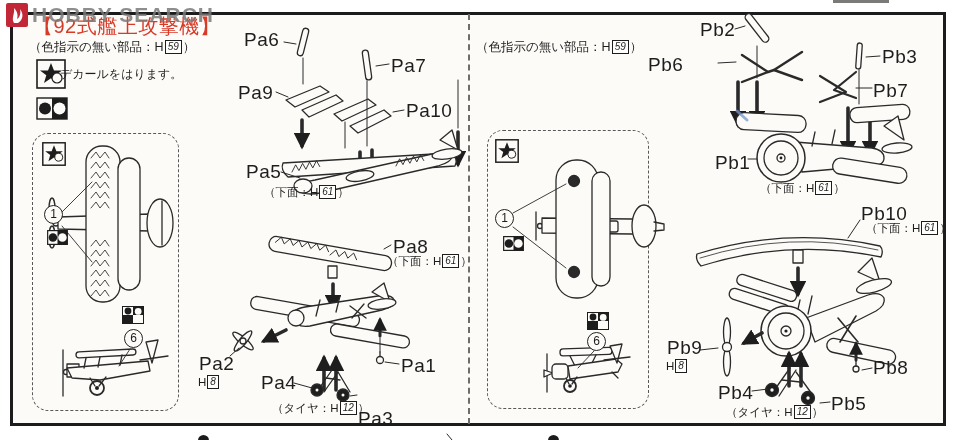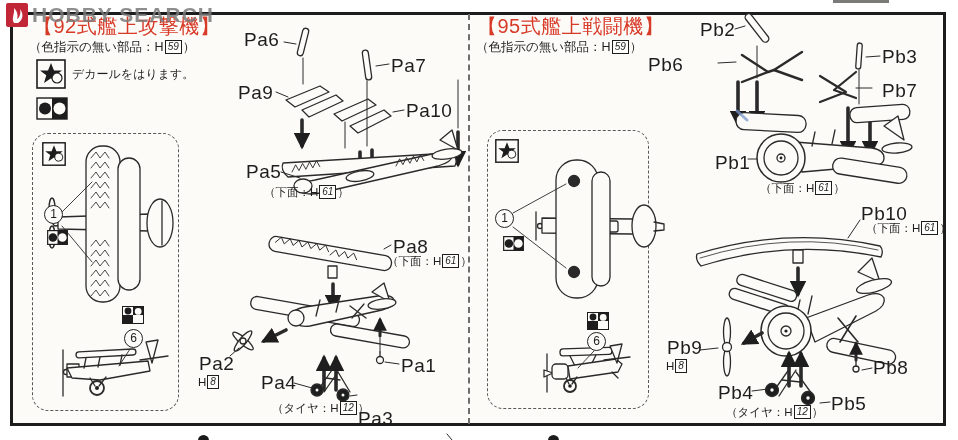--- a/index.html
+++ b/index.html
@@ -326,21 +326,21 @@
   <div class="title" style="left:33px;top:13px;">【92式艦上攻撃機】</div>
   <div class="subtitle" style="left:29px;top:39px;"><span>（色指示の無い部品：H</span><span class="code">59</span><span>）</span></div>
 
   <div class="iconbox" style="left:36px;top:59px;">
     <svg width="30" height="30" viewBox="0 0 30 30">
       <rect x="1" y="1" width="28" height="28" fill="#fcfbf8" stroke="#1d1d1d" stroke-width="1.6"></rect>
       <path d="M15,4 L18,11.5 L26,11.5 L19.7,16.3 L22,24 L15,19.3 L8,24 L10.3,16.3 L4,11.5 L12,11.5 Z" fill="#1d1d1d"></path>
       <circle cx="21" cy="19" r="5" fill="#fcfbf8" stroke="#1d1d1d" stroke-width="1.2"></circle>
     </svg>
   </div>
-  <div class="legend-text" style="left:72px;top:66px;">デカールをはります。</div>
+  <div class="legend-text" style="left:60px;top:66px;">デカールをはります。</div>
 
   <div class="iconbox" style="left:36px;top:97px;">
     <svg width="32" height="23" viewBox="0 0 32 23">
       <rect x="1" y="1" width="30" height="21" fill="#fcfbf8" stroke="#1d1d1d" stroke-width="1.4"></rect>
       <rect x="16" y="1" width="15" height="21" fill="#1d1d1d"></rect>
       <circle cx="9" cy="11.5" r="6" fill="#1d1d1d"></circle>
       <circle cx="23.5" cy="11.5" r="6" fill="#fcfbf8"></circle>
     </svg>
   </div>
 
@@ -379,21 +379,20 @@
   <div class="note" style="left:264px;top:185px;"><span>（下面：H</span><span class="code">61</span><span>）</span></div>
   <div class="plabel" style="left:393px;top:236px;">Pa8</div>
   <div class="note" style="left:387px;top:254px;"><span>（下面：H</span><span class="code">61</span><span>）</span></div>
   <div class="plabel" style="left:199px;top:353px;">Pa2</div>
   <div class="note" style="left:198px;top:375px;"><span>H</span><span class="code">8</span></div>
   <div class="plabel" style="left:401px;top:355px;">Pa1</div>
   <div class="plabel" style="left:261px;top:372px;">Pa4</div>
   <div class="plabel" style="left:358px;top:384px;margin-top:24px;">Pa3</div>
   <div class="note" style="left:272px;top:401px;"><span>（タイヤ：H</span><span class="code">12</span><span>）</span></div>
 
-  <div class="title" style="left:477px;top:13px;">【95式艦上戦闘機】</div>
   <div class="subtitle" style="left:476px;top:39px;"><span>（色指示の無い部品：H</span><span class="code">59</span><span>）</span></div>
 
   <div class="iconbox" style="left:495px;top:139px;">
     <svg width="24" height="24" viewBox="0 0 30 30">
       <rect x="1" y="1" width="28" height="28" fill="#fcfbf8" stroke="#1d1d1d" stroke-width="1.8"></rect>
       <path d="M15,4 L18,11.5 L26,11.5 L19.7,16.3 L22,24 L15,19.3 L8,24 L10.3,16.3 L4,11.5 L12,11.5 Z" fill="#1d1d1d"></path>
       <circle cx="21" cy="19" r="5" fill="#fcfbf8" stroke="#1d1d1d" stroke-width="1.2"></circle>
     </svg>
   </div>
   <div class="callout" style="left:495px;top:209px;">1</div>
@@ -412,21 +411,21 @@
       <rect x=".5" y="9" width="10.5" height="8.5" fill="#1d1d1d"></rect>
       <circle cx="6" cy="5" r="3.4" fill="#1d1d1d"></circle>
       <circle cx="16.2" cy="5.4" r="3.4" fill="#fcfbf8"></circle>
     </svg>
   </div>
   <div class="callout" style="left:587px;top:332px;">6</div>
 
   <div class="plabel" style="left:700px;top:19px;">Pb2</div>
   <div class="plabel" style="left:648px;top:54px;">Pb6</div>
   <div class="plabel" style="left:882px;top:46px;">Pb3</div>
-  <div class="plabel" style="left:873px;top:80px;margin-left:9px;">Pb7</div>
+  <div class="plabel" style="left:873px;top:80px;">Pb7</div>
   <div class="plabel" style="left:715px;top:152px;">Pb1</div>
   <div class="note" style="left:760px;top:181px;"><span>（下面：H</span><span class="code">61</span><span>）</span></div>
   <div class="plabel" style="left:861px;top:203px;">Pb10</div>
   <div class="note" style="left:866px;top:221px;"><span>（下面：H</span><span class="code">61</span><span>）</span></div>
   <div class="plabel" style="left:667px;top:337px;">Pb9</div>
   <div class="note" style="left:666px;top:359px;"><span>H</span><span class="code">8</span></div>
   <div class="plabel" style="left:873px;top:357px;">Pb8</div>
   <div class="plabel" style="left:718px;top:382px;">Pb4</div>
   <div class="plabel" style="left:831px;top:393px;text-align:right;">Pb5</div>
   <div class="note" style="left:726px;top:405px;"><span>（タイヤ：H</span><span class="code">12</span><span>）</span></div>

